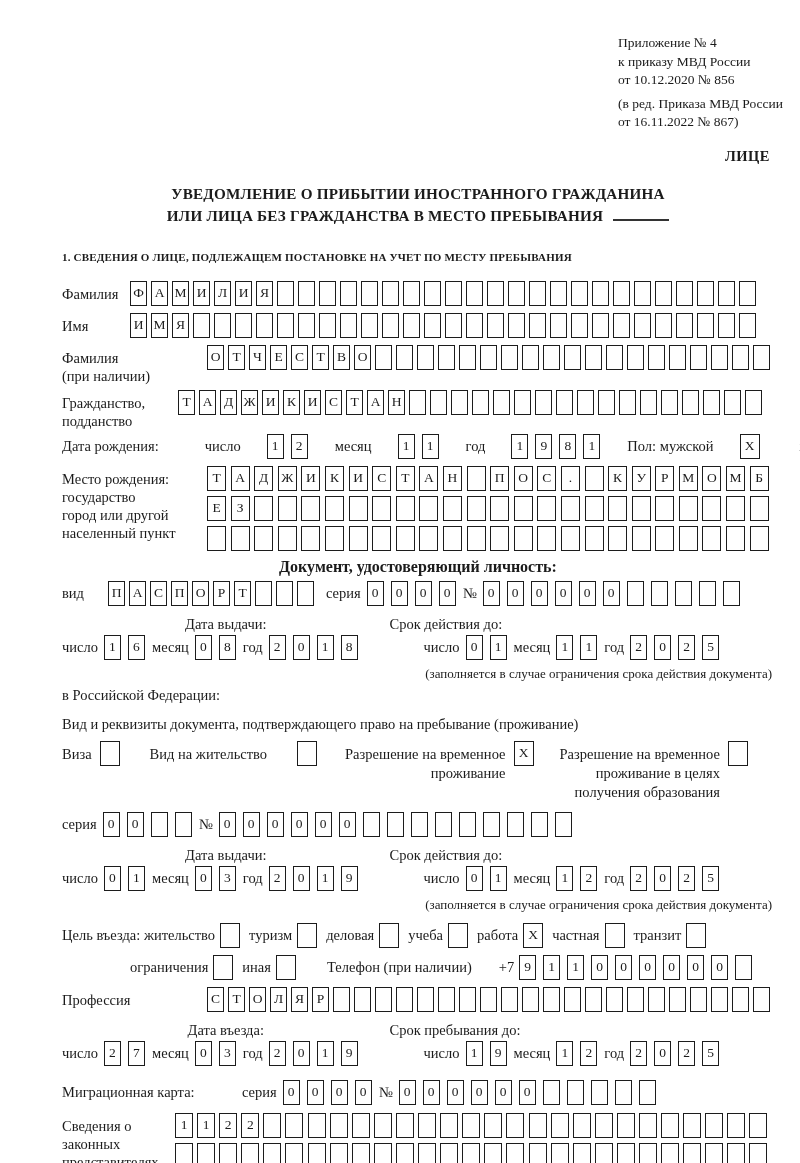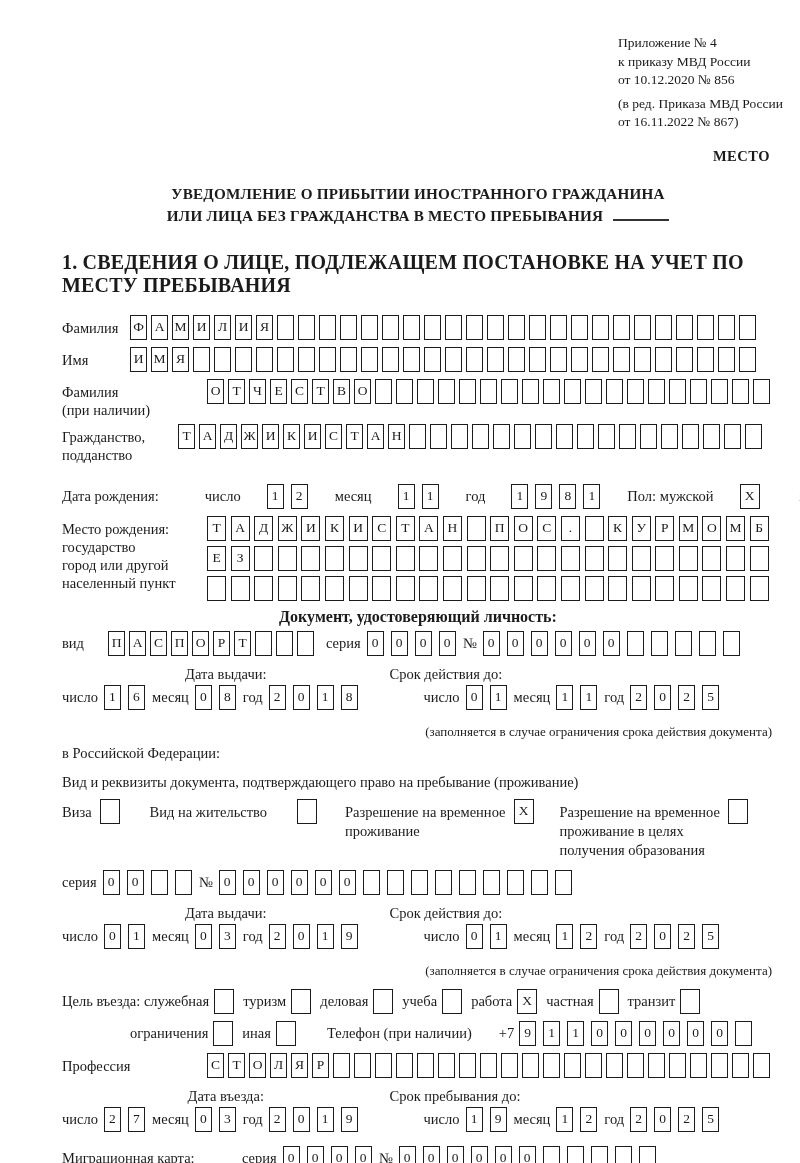--- a/index.html
+++ b/index.html
@@ -13,21 +13,21 @@
   .page { padding:34px 26px 14px 62px; width:800px; height:1163px; }
 
   
   .hdr { margin-left:556px; width:186px; font-size:13.5px; line-height:18.5px; }
   .hdr .grp2 { margin-top:5px; }
   .forma { text-align:right; font-weight:bold; font-size:14.5px; margin-top:16px; margin-right:4px; letter-spacing:.5px; }
 
   
   .title { text-align:center; font-weight:bold; font-size:15.2px; line-height:22px; margin-top:18px; letter-spacing:.2px; }
   .titleline { display:inline-block; width:56px; border-bottom:2px solid #333; height:14px; margin-left:10px; }
-  .sect { font-weight:bold; font-size:20px; margin-top:24px; letter-spacing:.2px; }
+  .sect { font-weight:bold; font-size:11px; margin-top:24px; letter-spacing:.2px; }
 
   
   .row { display:flex; align-items:flex-start; margin-top:5px; min-height:27px; }
   .lblcol { flex:0 0 auto; padding-top:4px; line-height:18px; }
   .w68  { width:68px;font-family:Liberation Serif, serif; }
   .w116 { width:116px; }
   .w145 { width:145px; }
   .w113 { width:113px; }
 
   .cells { display:flex; flex-wrap:nowrap; }
@@ -45,31 +45,31 @@
   .inline-lbl { padding:4px 6px 0 0; white-space:nowrap; }
   .gap8 { width:8px; } .gap14 { width:14px; } .gap22 { width:22px; }
 
   
   .dates-hdr { display:flex; margin-top:8px; }
   .dh-left  { width:46%; text-align:center; }
   .dh-right { width:54%; }
   .dates-row { display:flex; margin-top:2px; }
   .dgroup { display:flex; align-items:flex-start; width:46%; }
   .dgroup.right { width:54%; padding-left:34px; }
-  .note { text-align:right; font-size:13px; margin-top:14px; padding-right:2px; }
+  .note { text-align:right; font-size:13px; margin-top:6px; padding-right:2px; }
 
   .center-bold { text-align:center; font-weight:bold; font-size:16px; margin-top:10px; }
 
   .plain { margin-top:8px; line-height:21px; }
 
   
   .cbrow { display:flex; align-items:flex-start; margin-top:6px; }
   .cbitem { display:flex; align-items:flex-start; margin-right:14px; }
   .cbitem .txt { padding-top:4px; margin-right:8px; line-height:19px; }
-  .cbitem .txt.c { text-align:left; }
+  .cbitem .txt.c { text-align:right; }
 
   .purpose { display:flex; align-items:flex-start; margin-top:10px; flex-wrap:nowrap; }
   .purpose .inline-lbl { padding-right:5px; }
   .purpose .cells-cb { margin-right:9px; }
 
   .guard { display:flex; margin-top:6px; }
   .guard-cells { display:flex; flex-direction:column; }
   .guard-cells .cells { margin-bottom:5px; }
 </style>
 </head>
@@ -79,21 +79,21 @@
 
   <div class="hdr">
     <div>Приложение № 4</div>
     <div>к приказу МВД России</div>
     <div>от 10.12.2020 № 856</div>
     <div class="grp2">
       <div>(в ред. Приказа МВД России</div>
       <div>от 16.11.2022 № 867)</div>
     </div>
   </div>
-  <div class="forma">МЕСТО</div>
+  <div class="forma">ЛИЦЕ</div>
 
   <div class="title">
     <div>УВЕДОМЛЕНИЕ О ПРИБЫТИИ ИНОСТРАННОГО ГРАЖДАНИНА</div>
     <div><span>ИЛИ ЛИЦА БЕЗ ГРАЖДАНСТВА В МЕСТО ПРЕБЫВАНИЯ</span><span class="titleline"></span></div>
   </div>
 
   <div class="sect">1. СВЕДЕНИЯ О ЛИЦЕ, ПОДЛЕЖАЩЕМ ПОСТАНОВКЕ НА УЧЕТ ПО МЕСТУ ПРЕБЫВАНИЯ</div>
 
   <div class="row" style="margin-top:18px;">
     <div class="lblcol w68">Фамилия</div>
@@ -233,21 +233,21 @@
         <span class="cell"></span>
         <span class="cell"></span>
         <span class="cell"></span>
         <span class="cell"></span>
         <span class="cell"></span>
         <span class="cell"></span>
         <span class="cell"></span>
       </div>
   </div>
 
-  <div class="row" style="margin-top:20px;gap:20px;">
+  <div class="row" style="margin-top:4px;gap:20px;">
     <span class="inline-lbl">Дата рождения:</span>
     <span class="gap14"></span>
     <span class="inline-lbl">число</span>
     <span class="cells cells-date">
         <span class="cell">1</span>
         <span class="cell">2</span>
       </span>
     <span class="inline-lbl">месяц</span>
     <span class="cells cells-date">
         <span class="cell">1</span>
@@ -552,21 +552,21 @@
           <span class="cell">2</span>
           <span class="cell">0</span>
           <span class="cell">2</span>
           <span class="cell">5</span>
         </span>
     </div>
   </div>
   <div class="note">(заполняется в случае ограничения срока действия документа)</div>
 
   <div class="purpose">
-    <span class="inline-lbl">Цель въезда: служебная</span>
+    <span class="inline-lbl">Цель въезда: жительство</span>
     <span class="cells cells-cb">
         <span class="cell"></span>
       </span>
     <span class="inline-lbl">туризм</span>
     <span class="cells cells-cb">
         <span class="cell"></span>
       </span>
     <span class="inline-lbl">деловая</span>
     <span class="cells cells-cb">
         <span class="cell"></span>

